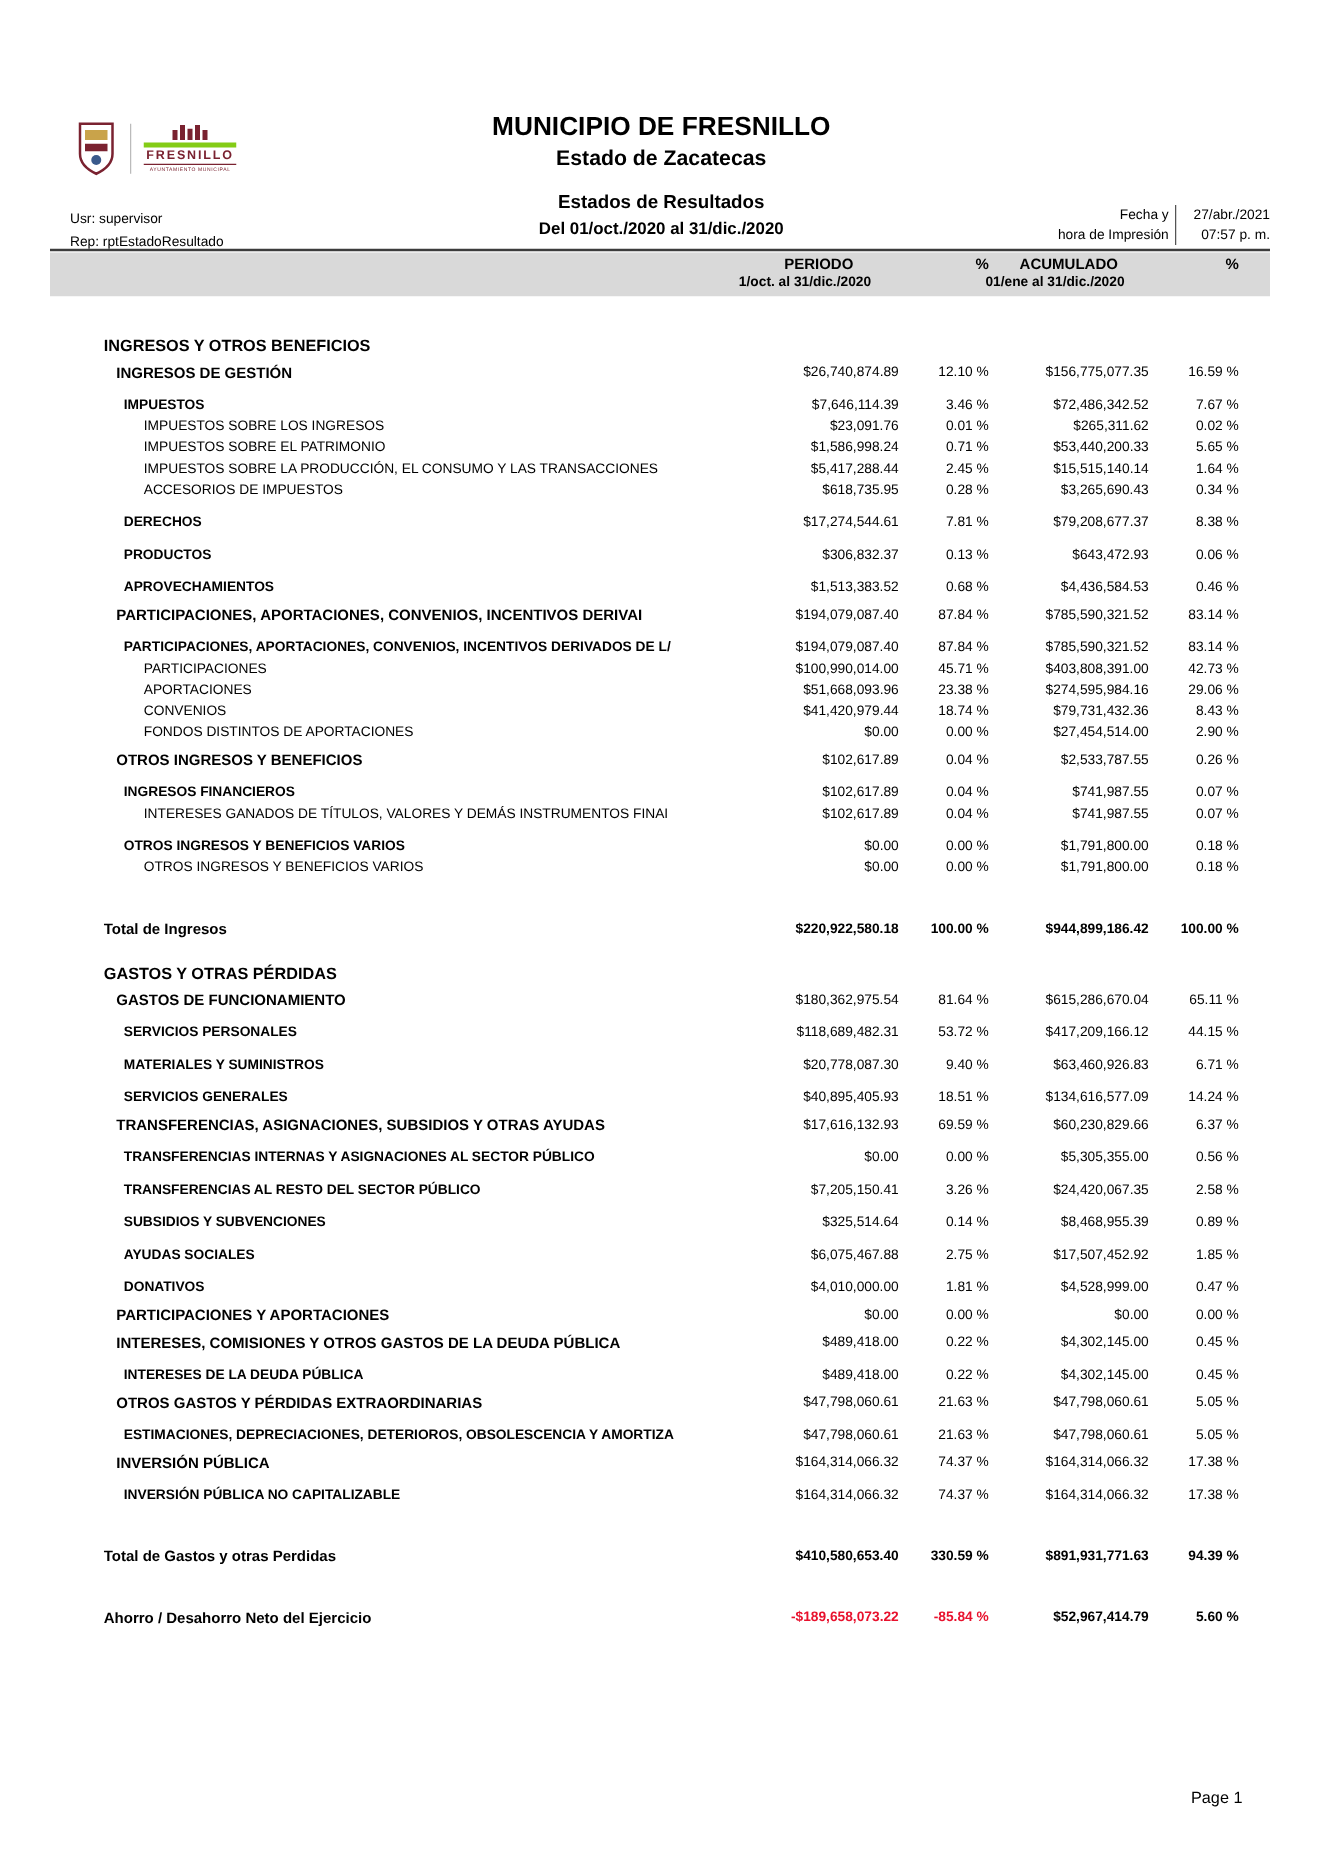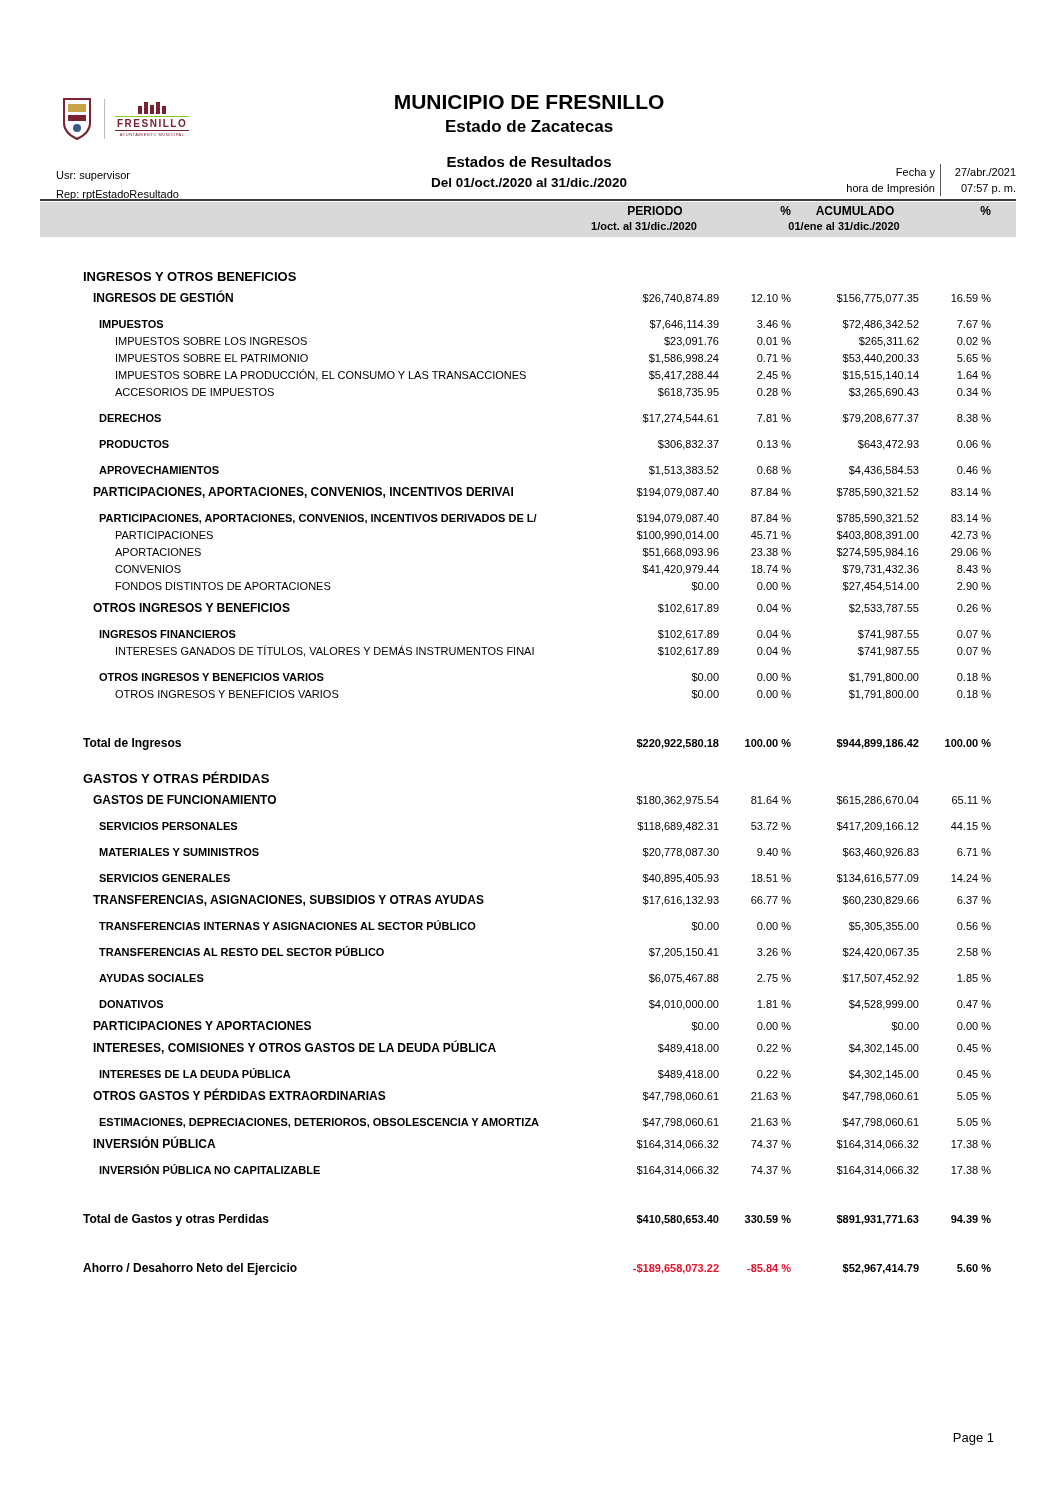--- a/index.html
+++ b/index.html
@@ -14,21 +14,21 @@
   .logos { position:absolute; left:60px; top:94px; display:flex; align-items:center; height:50px; }
   .crest { width:34px; height:44px; }
   .logo-divider { width:1px; height:40px; background:#bbb; margin:0 10px; }
   .wordmark { display:flex; flex-direction:column; align-items:center; color:#7a2230; }
   .wordmark .building { display:flex; gap:2px; align-items:flex-end; height:12px; margin-bottom:2px; }
   .wordmark .building i { display:block; background:#7a2230; width:4px; }
   .wordmark .building i:nth-child(1){height:8px;} .wordmark .building i:nth-child(2){height:12px;}
   .wordmark .building i:nth-child(3){height:9px;} .wordmark .building i:nth-child(4){height:12px;}
   .wordmark .building i:nth-child(5){height:8px;}
   .wordmark .wm-text { font-size:10px; letter-spacing:1.5px; font-weight:bold;
-    border-top:1px solid #84cc16; border-bottom:1px solid #7a2230; padding:1px 2px; }
+    border-top:4px solid #84cc16; border-bottom:1px solid #7a2230; padding:1px 2px; }
   .wordmark .wm-sub { font-size:4px; letter-spacing:0.5px; margin-top:1px; }
 
   .titles { position:absolute; left:0; right:0; top:90px; text-align:center; }
   .title-main   { font-size:21px; font-weight:bold; }
   .title-state  { font-size:17px; font-weight:bold; margin-top:3px; }
   .title-report { font-size:15px; font-weight:bold; margin-top:16px; }
   .title-period { font-size:13.5px; font-weight:bold; margin-top:5px; }
 
   .meta-left { position:absolute; left:56px; top:166px; font-size:11px; line-height:19px; }
   .meta-right { position:absolute; right:42px; top:164px; font-size:11px; }
@@ -334,37 +334,44 @@
       <div class="row cols row-subgroup">
       <div class="c-label">SERVICIOS GENERALES</div>
       <div class="c-periodo">$40,895,405.93</div>
       <div class="c-p1">18.51 %</div>
       <div class="c-acum">$134,616,577.09</div>
       <div class="c-p2">14.24 %</div>
     </div>
       <div class="row cols row-group">
       <div class="c-label">TRANSFERENCIAS, ASIGNACIONES, SUBSIDIOS Y OTRAS AYUDAS</div>
       <div class="c-periodo">$17,616,132.93</div>
-      <div class="c-p1">66.77 %</div>
+      <div class="c-p1">69.59 %</div>
       <div class="c-acum">$60,230,829.66</div>
       <div class="c-p2">6.37 %</div>
     </div>
       <div class="row cols row-subgroup">
       <div class="c-label">TRANSFERENCIAS INTERNAS Y ASIGNACIONES AL SECTOR PÚBLICO</div>
       <div class="c-periodo">$0.00</div>
       <div class="c-p1">0.00 %</div>
       <div class="c-acum">$5,305,355.00</div>
       <div class="c-p2">0.56 %</div>
     </div>
       <div class="row cols row-subgroup">
       <div class="c-label">TRANSFERENCIAS AL RESTO DEL SECTOR PÚBLICO</div>
       <div class="c-periodo">$7,205,150.41</div>
       <div class="c-p1">3.26 %</div>
       <div class="c-acum">$24,420,067.35</div>
       <div class="c-p2">2.58 %</div>
+    </div>
+      <div class="row cols row-subgroup">
+      <div class="c-label">SUBSIDIOS Y SUBVENCIONES</div>
+      <div class="c-periodo">$325,514.64</div>
+      <div class="c-p1">0.14 %</div>
+      <div class="c-acum">$8,468,955.39</div>
+      <div class="c-p2">0.89 %</div>
     </div>
       <div class="row cols row-subgroup">
       <div class="c-label">AYUDAS SOCIALES</div>
       <div class="c-periodo">$6,075,467.88</div>
       <div class="c-p1">2.75 %</div>
       <div class="c-acum">$17,507,452.92</div>
       <div class="c-p2">1.85 %</div>
     </div>
       <div class="row cols row-subgroup">
       <div class="c-label">DONATIVOS</div>

